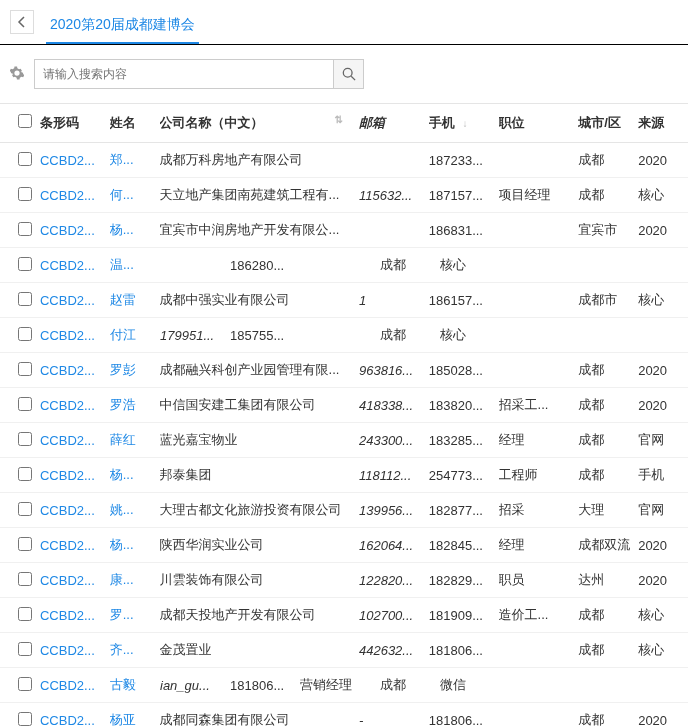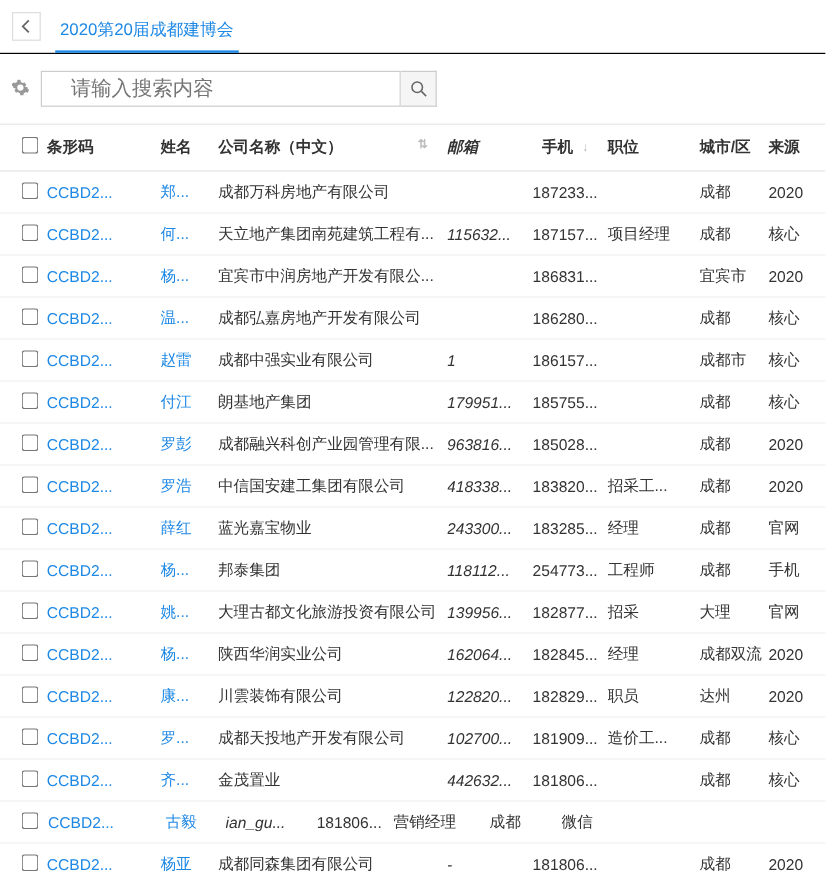--- a/index.html
+++ b/index.html
@@ -43,22 +43,22 @@
     .gear-icon {
       color: #999;
       margin-right: 10px;
       cursor: pointer;
       font-size: 14px;
     }
     .search-input {
       width: 300px;
       height: 30px;
       border: 1px solid #ccc;
-      padding: 0 24px;
-      font-size: 17px;
+      padding: 0 8px;
+      font-size: 12px;
       outline: none;
     }
     .search-btn {
       width: 30px;
       height: 30px;
       border: 1px solid #ccc;
       border-left: none;
       background: #f5f5f5;
       cursor: pointer;
       display: flex;
@@ -78,24 +78,24 @@
       color: #333;
     }
     .row {
       display: flex;
       border-bottom: 1px solid #f0f0f0;
       padding: 8px 0;
       align-items: center;
     }
     .col-check { width: 40px; padding-left: 18px; }
     .col-barcode { width: 70px; overflow: hidden; text-overflow: ellipsis; white-space: nowrap; padding-right: 0; }
-    .col-name { width: 50px; overflow: hidden; text-overflow: ellipsis; white-space: nowrap; padding-right: 4px; margin-left: 28px; }
+    .col-name { width: 50px; overflow: hidden; text-overflow: ellipsis; white-space: nowrap; padding-right: 4px; }
     .col-company { width: 200px; overflow: hidden; text-overflow: ellipsis; white-space: nowrap; padding-right: 4px; position: relative; }
     .col-email { width: 70px; overflow: hidden; text-overflow: ellipsis; white-space: nowrap; padding-right: 4px; font-style: italic; }
-    .col-phone { width: 70px; overflow: hidden; text-overflow: ellipsis; white-space: nowrap; padding-right: 4px; position: relative; text-align: center; }
+    .col-phone { width: 70px; overflow: hidden; text-overflow: ellipsis; white-space: nowrap; padding-right: 4px; position: relative; }
     .col-position { width: 80px; overflow: hidden; text-overflow: ellipsis; white-space: nowrap; padding-right: 4px; }
     .col-city { width: 60px; overflow: hidden; text-overflow: ellipsis; white-space: nowrap; padding-right: 4px; }
     .col-source { width: 50px; overflow: hidden; text-overflow: ellipsis; white-space: nowrap; }
     .link { color: #1e88e5; cursor: pointer; }
     .sort-icon {
       display: inline-block;
       vertical-align: middle;
       margin-left: 4px;
       color: #bbb;
       font-size: 10px;
@@ -183,21 +183,20 @@
         <div class="col-email"></div>
         <div class="col-phone">186831...</div>
         <div class="col-position"></div>
         <div class="col-city">宜宾市</div>
         <div class="col-source">2020</div>
       </div>
       <div class="row">
         <div class="col-check"><input type="checkbox" style=""></div>
         <div class="col-barcode link">CCBD2...</div>
         <div class="col-name link">温...</div>
-        <div class="col-company">成都弘嘉房地产开发有限公司</div>
         <div class="col-email"></div>
         <div class="col-phone">186280...</div>
         <div class="col-position"></div>
         <div class="col-city">成都</div>
         <div class="col-source">核心</div>
       </div>
       <div class="row">
         <div class="col-check"><input type="checkbox" style=""></div>
         <div class="col-barcode link">CCBD2...</div>
         <div class="col-name link">赵雷</div>
@@ -205,21 +204,20 @@
         <div class="col-email">1</div>
         <div class="col-phone">186157...</div>
         <div class="col-position"></div>
         <div class="col-city">成都市</div>
         <div class="col-source">核心</div>
       </div>
       <div class="row">
         <div class="col-check"><input type="checkbox" style=""></div>
         <div class="col-barcode link">CCBD2...</div>
         <div class="col-name link">付江</div>
-        <div class="col-company">朗基地产集团</div>
         <div class="col-email">179951...</div>
         <div class="col-phone">185755...</div>
         <div class="col-position"></div>
         <div class="col-city">成都</div>
         <div class="col-source">核心</div>
       </div>
       <div class="row">
         <div class="col-check"><input type="checkbox" style=""></div>
         <div class="col-barcode link">CCBD2...</div>
         <div class="col-name link">罗彭</div>

